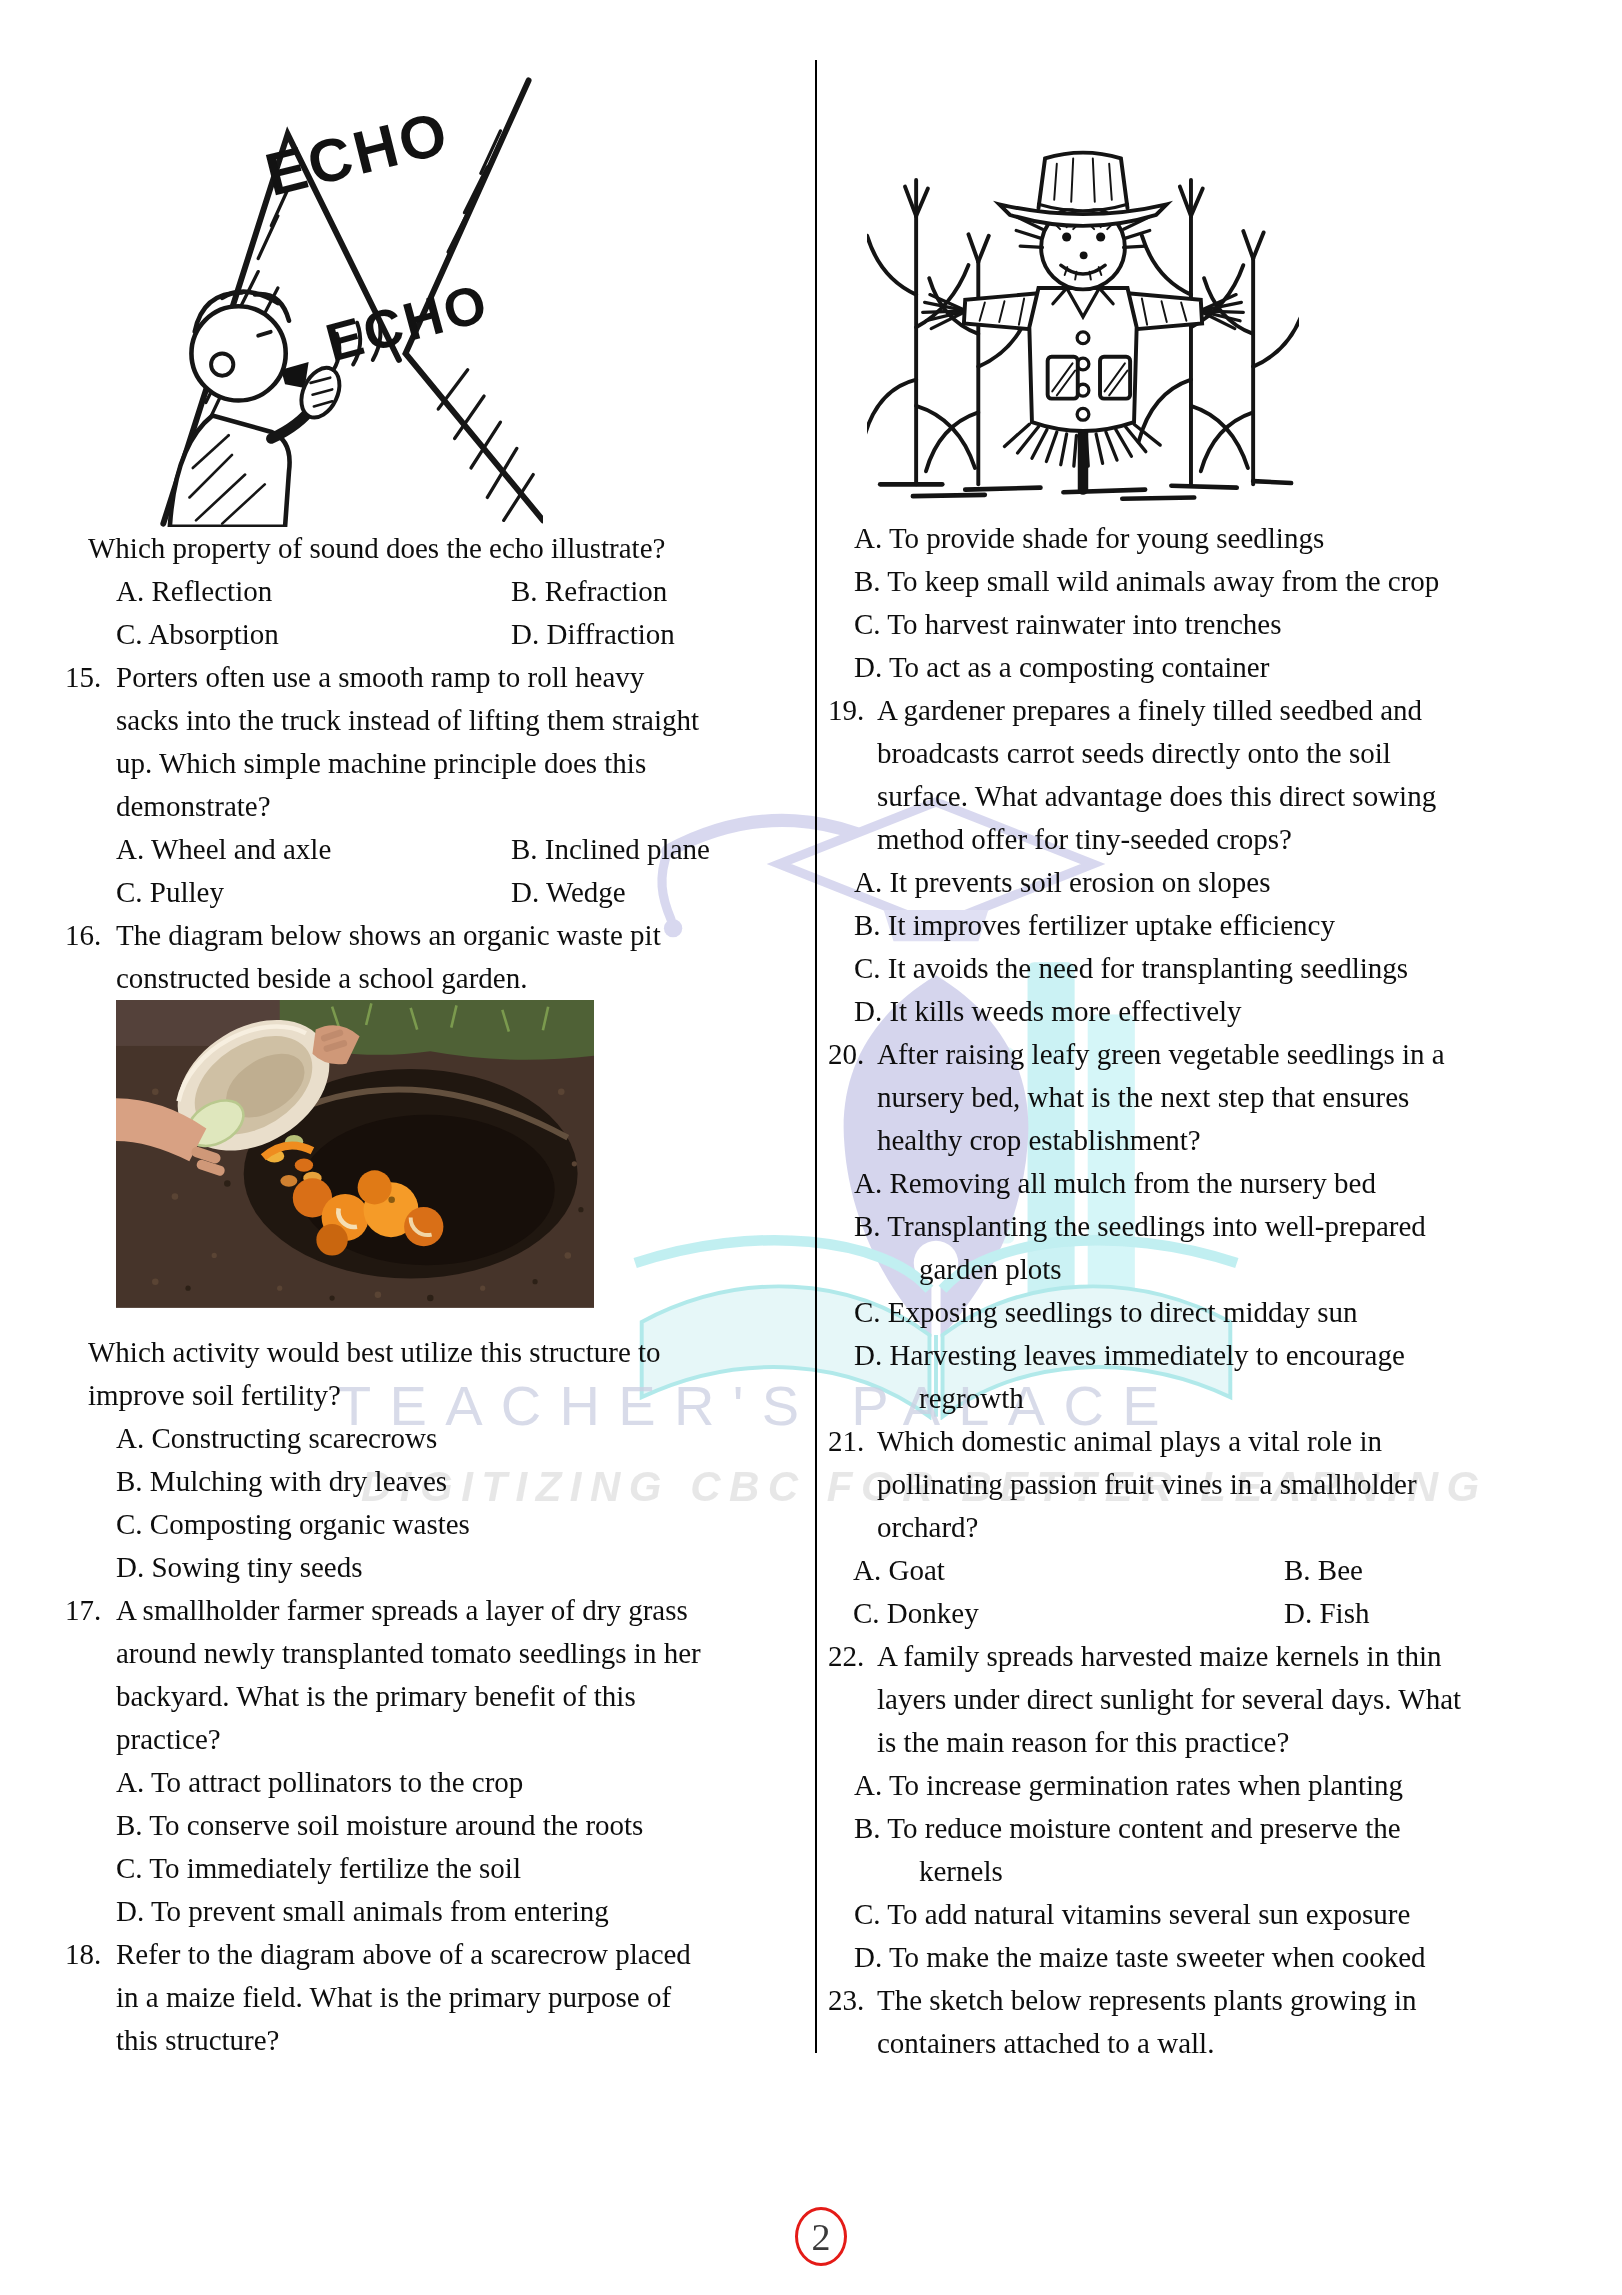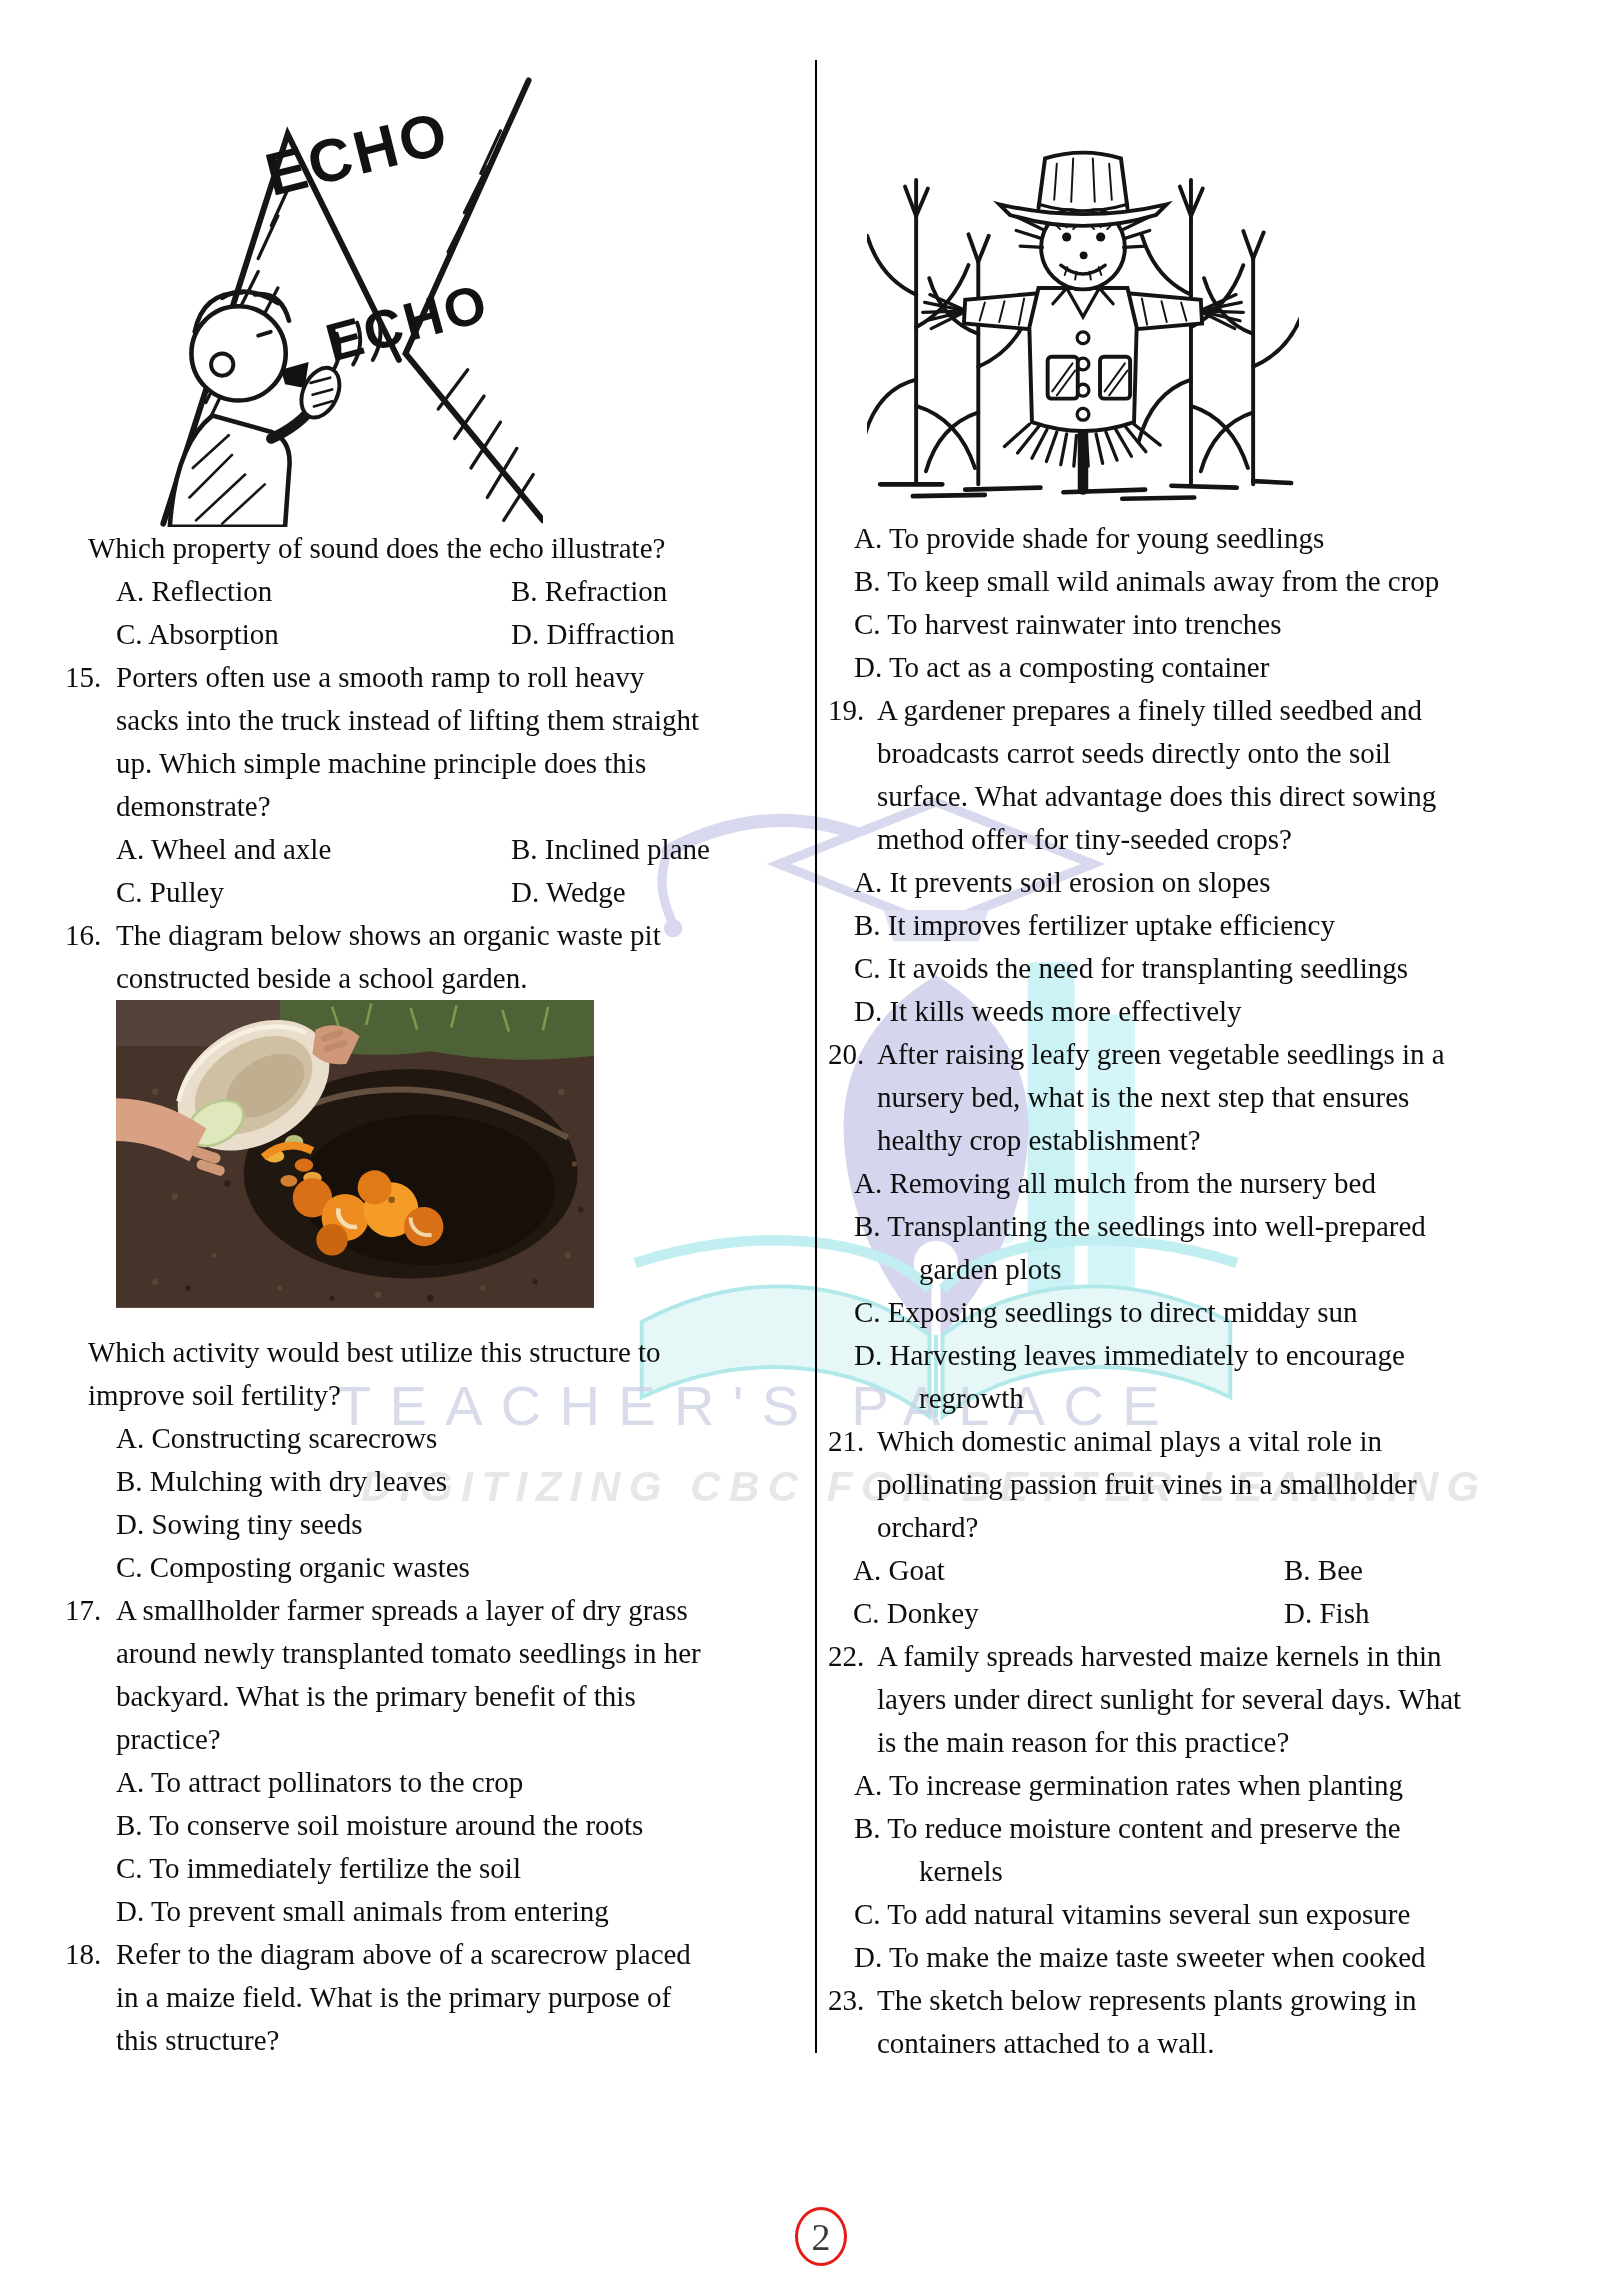--- a/index.html
+++ b/index.html
@@ -254,22 +254,22 @@
           <line x1="318" y1="58" x2="342" y2="50"></line>
             <line x1="322" y1="74" x2="348" y2="66"></line>
         </g>
       </svg>
     </figure>
 
     <div class="noNum">Which activity would best utilize this structure to
 improve soil fertility?</div>
     <div class="opt">A. Constructing scarecrows</div>
     <div class="opt">B. Mulching with dry leaves</div>
+    <div class="opt">C. Composting organic wastes</div>
     <div class="opt">D. Sowing tiny seeds</div>
-    <div class="opt">C. Composting organic wastes</div>
 
     <div class="q"><span class="qnum">17.</span><span>A smallholder farmer spreads a layer of dry grass
 around newly transplanted tomato seedlings in her
 backyard. What is the primary benefit of this
 practice?</span></div>
     <div class="opt">A. To attract pollinators to the crop</div>
     <div class="opt">B. To conserve soil moisture around the roots</div>
     <div class="opt">C. To immediately fertilize the soil</div>
     <div class="opt">D. To prevent small animals from entering</div>
 

